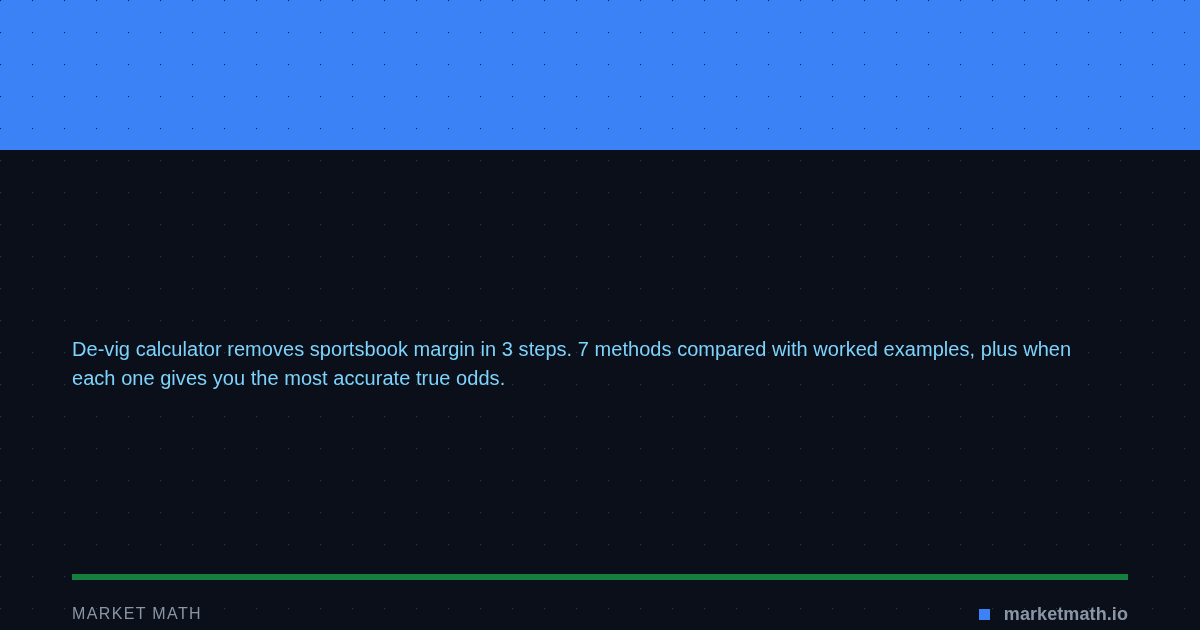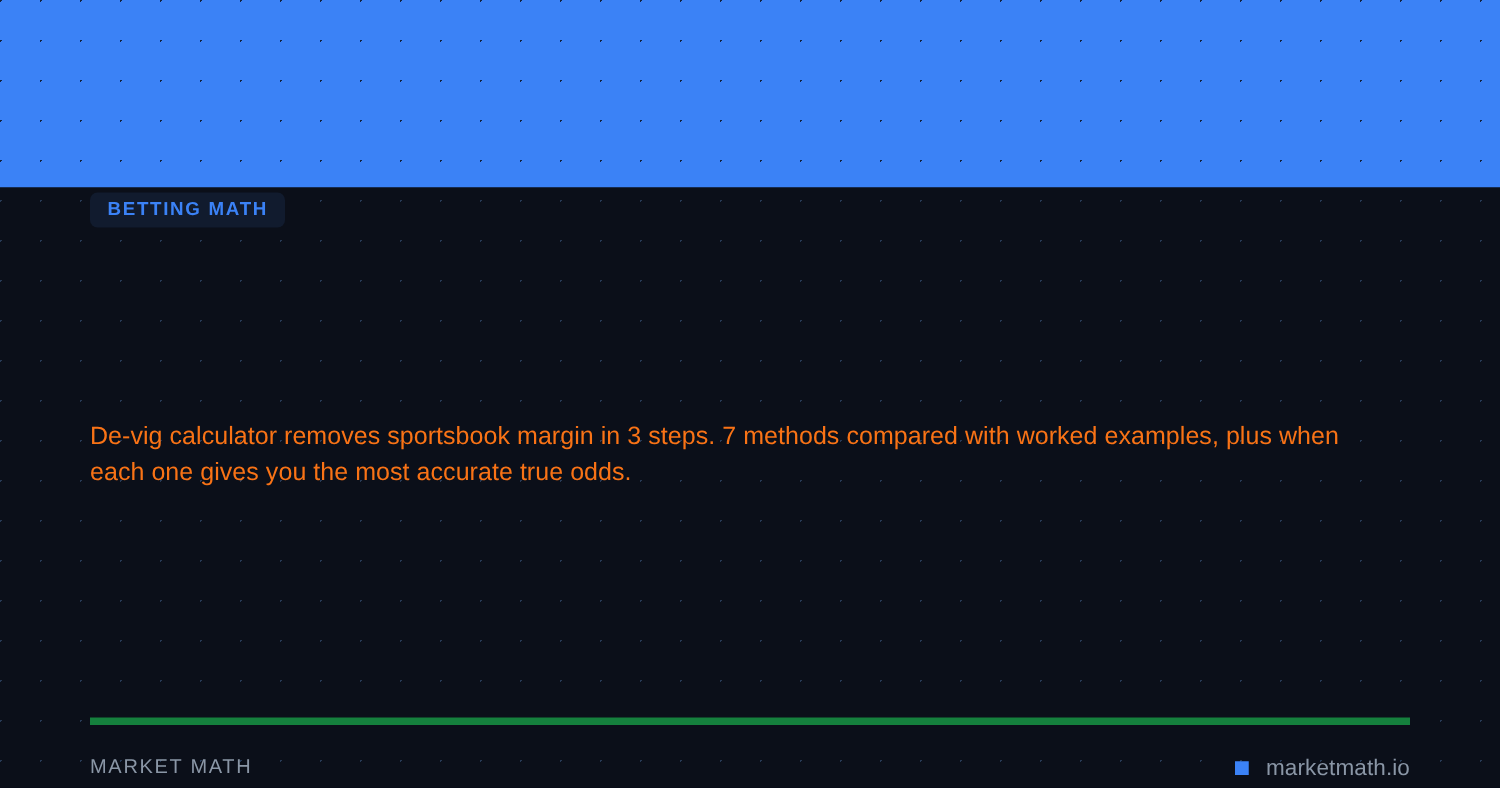--- a/index.html
+++ b/index.html
@@ -86,21 +86,21 @@
     letter-spacing: -0.015em;
   }
 
   
   .subtitle {
     position: absolute;
     left: 0;
     top: 185px;
     width: 1016px;
     margin: 0;
-    color: #f97316;
+    color: #7dd3fc;
     font-size: 20px;
     font-weight: normal;
     line-height: 29px;
     letter-spacing: 0.002em;
   }
 
   
   .footer {
     position: absolute;
     left: 0;
@@ -135,36 +135,35 @@
   .brand-dot {
     display: inline-block;
     width: 11px;
     height: 11px;
     background: #3b82f6;
     flex: 0 0 auto;
   }
   .brand-right-label {
     color: #8a96a6;
     font-size: 18px;
-    font-weight: normal;
+    font-weight: bold;
     letter-spacing: 0.005em;
   }
 </style>
 </head>
 <body>
 
 <div class="card">
 
   <div class="top-band"></div>
 
   <div class="body-area"></div>
 
   <div class="content">
 
-    <span class="badge">BETTING MATH</span>
 
 
     <p class="subtitle">De-vig calculator removes sportsbook margin in 3 steps. 7 methods compared with worked examples, plus when each one gives you the most accurate true odds.</p>
 
     <div class="footer">
       <div class="footer-inner">
 
         <span class="brand-left">MARKET MATH</span>
 
         <span class="brand-right">

